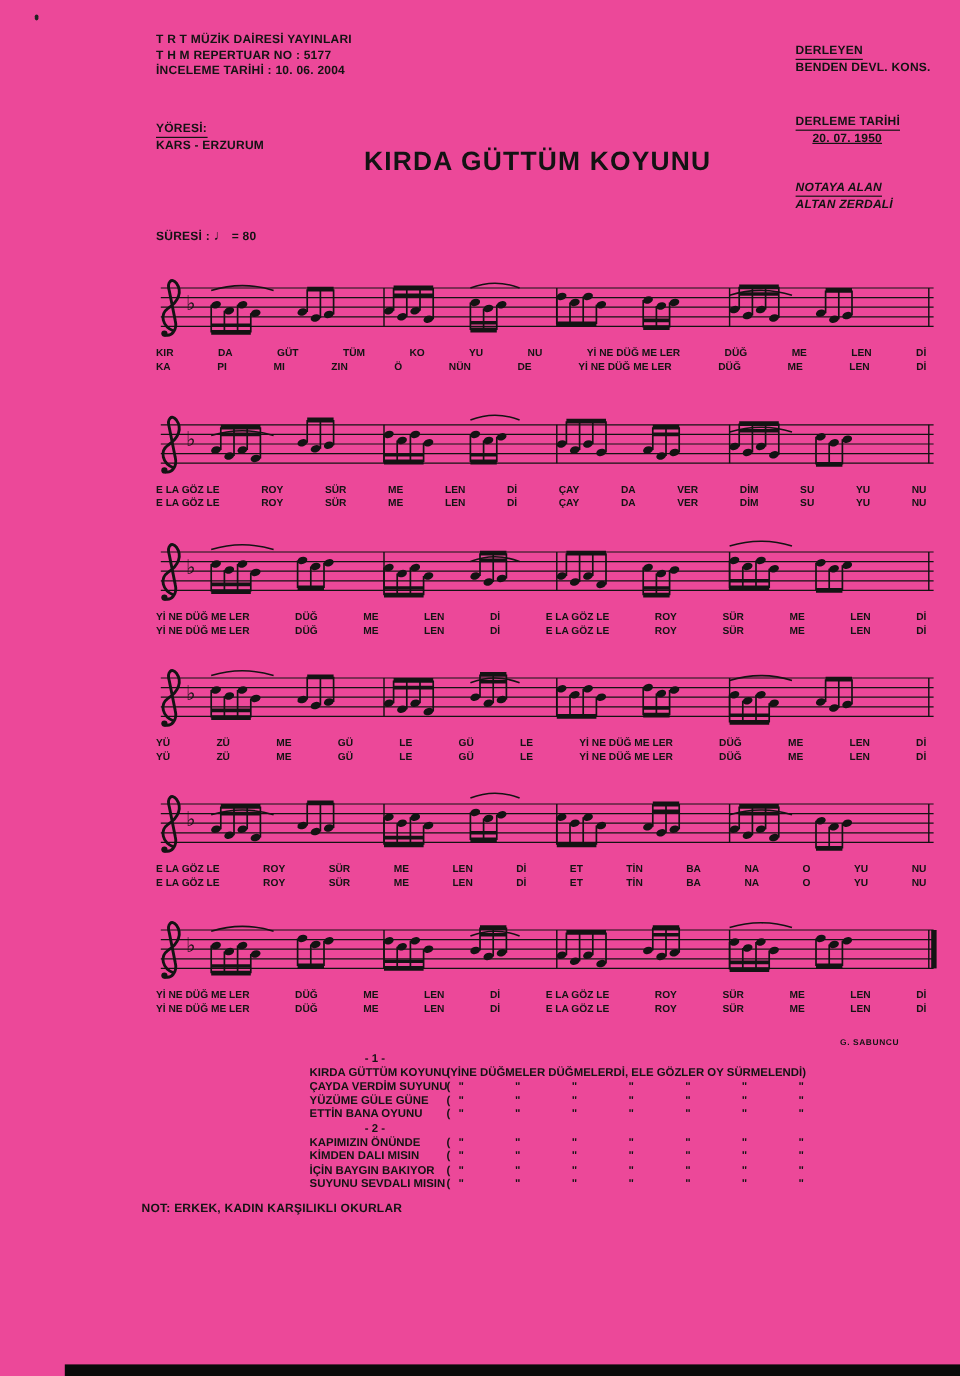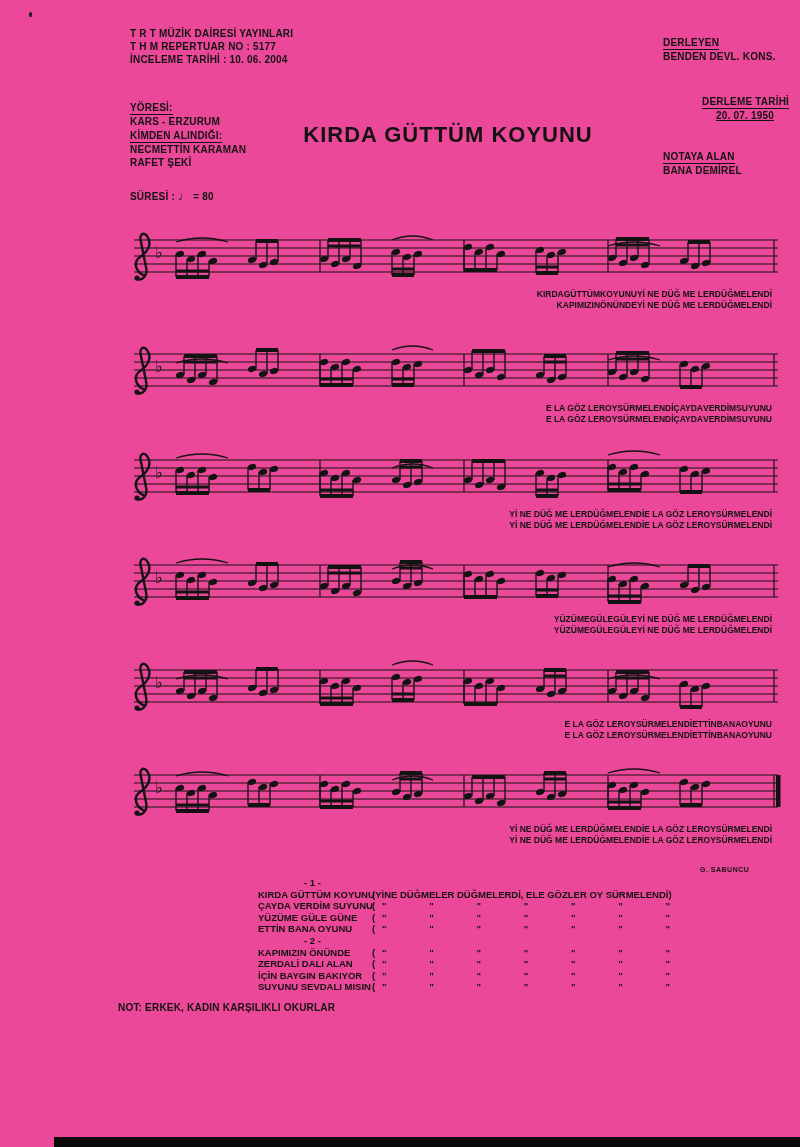--- a/index.html
+++ b/index.html
@@ -5,21 +5,21 @@
   html,body{margin:0;padding:0;background:#ddd;}
   .page{position:relative;width:800px;height:1147px;background:#ec4899;overflow:hidden;
         font-family:"Liberation Sans",sans-serif;color:#131313;}
   .abs{position:absolute;}
   .hdr{font-size:10px;font-weight:bold;line-height:13px;letter-spacing:.2px;white-space:nowrap;}
   .u{display:inline-block;border-bottom:1.6px solid #131313;padding-bottom:0px;}
   .title{font-size:22px;font-weight:bold;letter-spacing:1px;text-align:center;white-space:nowrap;}
   .system{position:absolute;left:118px;width:664px;}
   .system svg{display:block;}
   .lyrics{margin:3px 0 0 12px;width:642px;}
-  .lyric-line{display:flex;justify-content:flex-end;font-size:8.5px;font-weight:bold;
+  .lyric-line{display:flex;justify-content:space-between;font-size:8.5px;font-weight:bold;
               line-height:11px;white-space:pre;}
   .sig{font-size:7px;font-weight:bold;letter-spacing:.5px;}
   .verses{font-size:9.5px;font-weight:bold;line-height:11.6px;}
   .v-num{margin-left:46px;}
   .v-line{display:flex;white-space:pre;}
   .v-text{width:114px;}
   .v-open{width:10px;}
   .dittos{display:flex;justify-content:space-between;width:288px;}
   .note-line{font-size:10px;font-weight:bold;letter-spacing:.2px;}
   .botbar{position:absolute;left:54px;right:0;top:1137px;height:10px;background:#0a0a0a;}
@@ -40,36 +40,31 @@
   <div class="abs hdr" style="left:663px;top:36px;">
     <span class="u">DERLEYEN</span>
     <div>BENDEN DEVL. KONS.</div>
   </div>
 
   <div class="abs hdr" style="left:130px;top:101px;">
     <span class="u">YÖRESİ:</span>
     <div>KARS - ERZURUM</div>
   </div>
 
-  <div class="abs hdr" style="left:702px;top:95px;">
+  <div class="abs hdr" style="left:663px;top:95px;">
     <span class="u">DERLEME TARİHİ</span>
     <div style="margin-left:14px;text-decoration:underline;">20. 07. 1950</div>
   </div>
 
-  <div class="abs hdr" style="left:130px;top:129px;">
-    <span class="u">KİMDEN ALINDIĞI:</span>
-    <div>NECMETTİN KARAMAN</div>
-    <div>RAFET ŞEKİ</div>
-  </div>
 
   <div class="abs title" style="left:248px;top:122px;width:400px;">KIRDA GÜTTÜM KOYUNU</div>
 
-  <div class="abs hdr" style="left:663px;top:150px;">
+  <div class="abs hdr" style="left:663px;top:150px;font-style:italic;">
     <span class="u">NOTAYA ALAN</span>
-    <div>BANA DEMİREL</div>
+    <div>ALTAN ZERDALİ</div>
   </div>
 
   <div class="abs hdr" style="left:130px;top:190px;">
     <span>SÜRESİ :</span>
     <span style="font-size:12px;">♩</span>
     <span>= 80</span>
   </div>
 
   <div id="systems-container">
   <div class="system" style="top: 226px;">
@@ -635,21 +630,21 @@
   <div class="abs sig" style="left:700px;top:866px;">G. SABUNCU</div>
 
   <div class="abs verses" style="left:258px;top:877px;" id="verses-container">
       <div class="v-num">- 1 -</div>
       <div class="v-line"><span class="v-text">KIRDA GÜTTÜM KOYUNU</span><span>(YİNE DÜĞMELER DÜĞMELERDİ, ELE GÖZLER OY SÜRMELENDİ)</span></div>
       <div class="v-line"><span class="v-text">ÇAYDA VERDİM SUYUNU</span><span class="v-open">(</span><span class="dittos"><span>"</span><span>"</span><span>"</span><span>"</span><span>"</span><span>"</span><span>"</span></span></div>
       <div class="v-line"><span class="v-text">YÜZÜME GÜLE GÜNE</span><span class="v-open">(</span><span class="dittos"><span>"</span><span>"</span><span>"</span><span>"</span><span>"</span><span>"</span><span>"</span></span></div>
       <div class="v-line"><span class="v-text">ETTİN BANA OYUNU</span><span class="v-open">(</span><span class="dittos"><span>"</span><span>"</span><span>"</span><span>"</span><span>"</span><span>"</span><span>"</span></span></div>
       <div class="v-num">- 2 -</div>
       <div class="v-line"><span class="v-text">KAPIMIZIN ÖNÜNDE</span><span class="v-open">(</span><span class="dittos"><span>"</span><span>"</span><span>"</span><span>"</span><span>"</span><span>"</span><span>"</span></span></div>
-      <div class="v-line"><span class="v-text">ZERDALİ DALI ALAN</span><span class="v-open">(</span><span class="dittos"><span>"</span><span>"</span><span>"</span><span>"</span><span>"</span><span>"</span><span>"</span></span></div>
+      <div class="v-line"><span class="v-text">KİMDEN DALI MISIN</span><span class="v-open">(</span><span class="dittos"><span>"</span><span>"</span><span>"</span><span>"</span><span>"</span><span>"</span><span>"</span></span></div>
       <div class="v-line"><span class="v-text">İÇİN BAYGIN BAKIYOR</span><span class="v-open">(</span><span class="dittos"><span>"</span><span>"</span><span>"</span><span>"</span><span>"</span><span>"</span><span>"</span></span></div>
       <div class="v-line"><span class="v-text">SUYUNU SEVDALI MISIN</span><span class="v-open">(</span><span class="dittos"><span>"</span><span>"</span><span>"</span><span>"</span><span>"</span><span>"</span><span>"</span></span></div>
     </div>
 
   <div class="abs note-line" style="left:118px;top:1002px;">NOT: ERKEK, KADIN KARŞILIKLI OKURLAR</div>
 
   <div class="botbar"></div>
 </div>
 
 </body></html>

